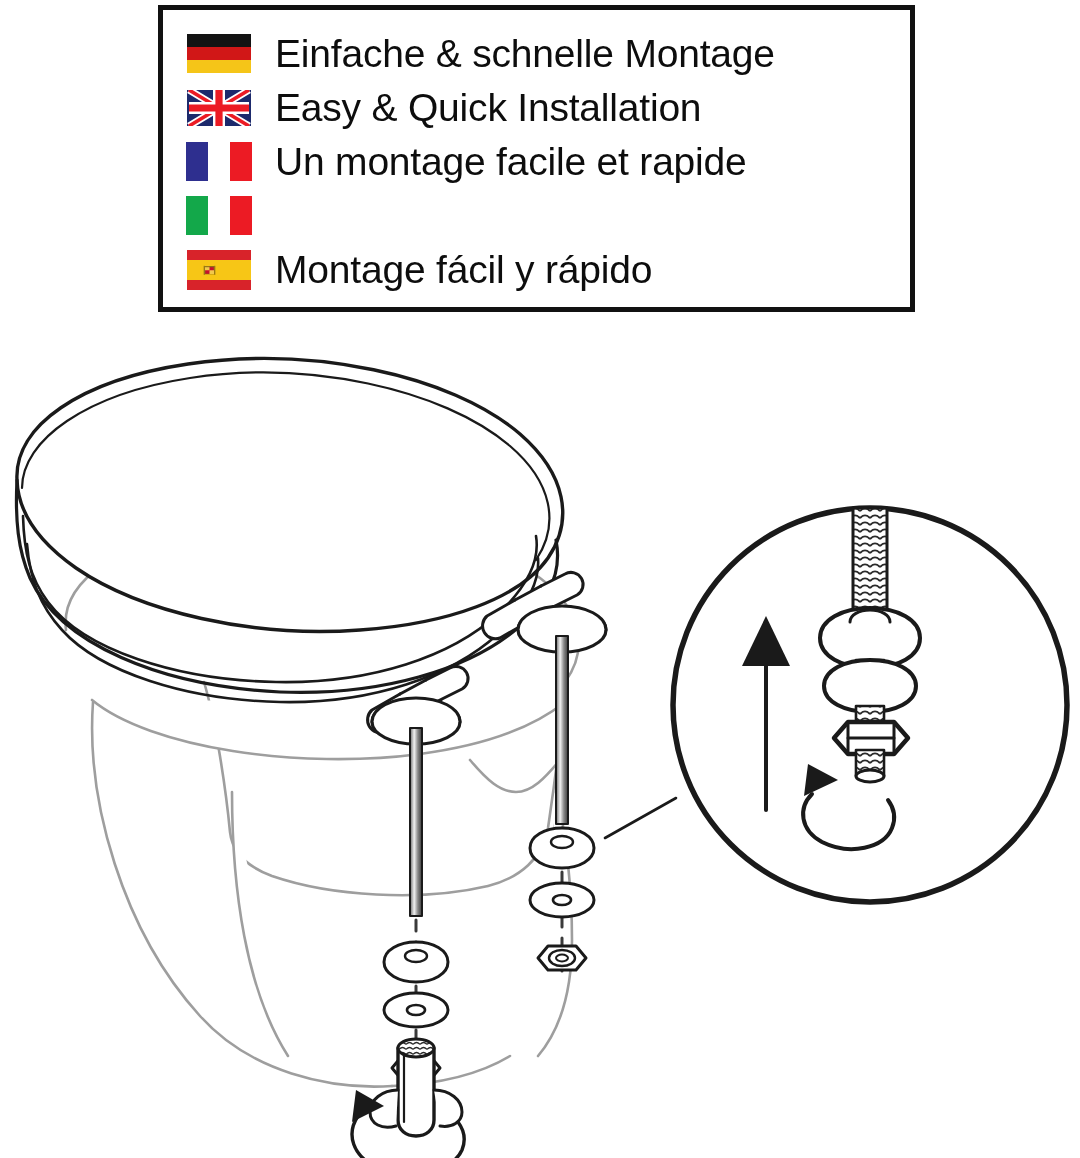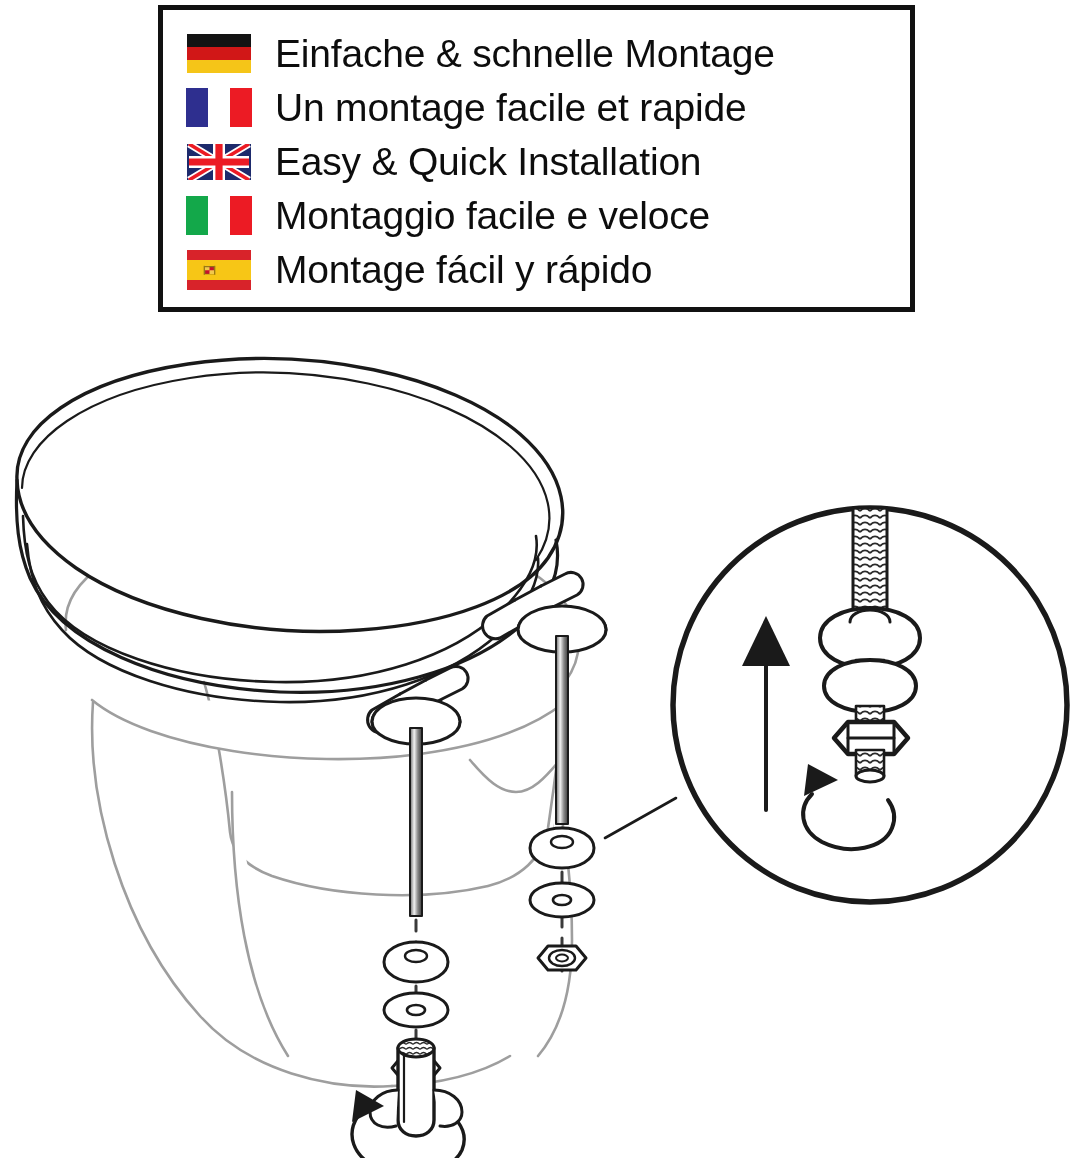--- a/index.html
+++ b/index.html
@@ -86,54 +86,53 @@
           <span class="b b1"></span>
             <span class="b b2"></span>
             <span class="b b3"></span>
         </span>
       </div>
       <div class="lang-label">Einfache &amp; schnelle Montage</div>
     </div>
 
     <div class="lang-row">
       <div class="flag-cell">
-        <span class="flag flag-fr">
-          <span class="s s1"></span>
-            <span class="s s2"></span>
-            <span class="s s3"></span>
-        </span>
-      </div>
-      <div class="lang-label">Un montage facile et rapide</div>
-    </div>
-
-    <div class="lang-row">
-      <div class="flag-cell">
         <span class="flag flag-gb">
           <svg width="64" height="36" viewBox="0 0 60 36">
             <rect width="60" height="36" fill="#1d2a6c"></rect>
             <path d="M0,0 L60,36 M60,0 L0,36" stroke="#ffffff" stroke-width="7.2"></path>
             <path d="M0,0 L60,36" stroke="#ec1b24" stroke-width="3.6"></path>
             <path d="M60,0 L0,36" stroke="#ec1b24" stroke-width="3.6"></path>
             <path d="M30,0 V36 M0,18 H60" stroke="#ffffff" stroke-width="12"></path>
             <path d="M30,0 V36 M0,18 H60" stroke="#ec1b24" stroke-width="7.2"></path>
           </svg>
         </span>
       </div>
       <div class="lang-label">Easy &amp; Quick Installation</div>
     </div>
 
     <div class="lang-row">
       <div class="flag-cell">
+        <span class="flag flag-fr">
+          <span class="s s1"></span>
+            <span class="s s2"></span>
+            <span class="s s3"></span>
+        </span>
+      </div>
+      <div class="lang-label">Un montage facile et rapide</div>
+    </div>
+
+    <div class="lang-row">
+      <div class="flag-cell">
         <span class="flag flag-it">
           <span class="s s1"></span>
             <span class="s s2"></span>
             <span class="s s3"></span>
         </span>
       </div>
-      <div class="lang-label">Montaggio facile e veloce</div>
     </div>
 
     <div class="lang-row">
       <div class="flag-cell">
         <span class="flag flag-es">
           <span class="b b1"></span>
             <span class="b b2"></span>
           <span class="arms">
             <svg width="15" height="15" viewBox="0 0 15 15">
               <rect x="3" y="3.5" width="9" height="7.5" fill="#c8102e" stroke="#8a6d14" stroke-width="0.6"></rect>

